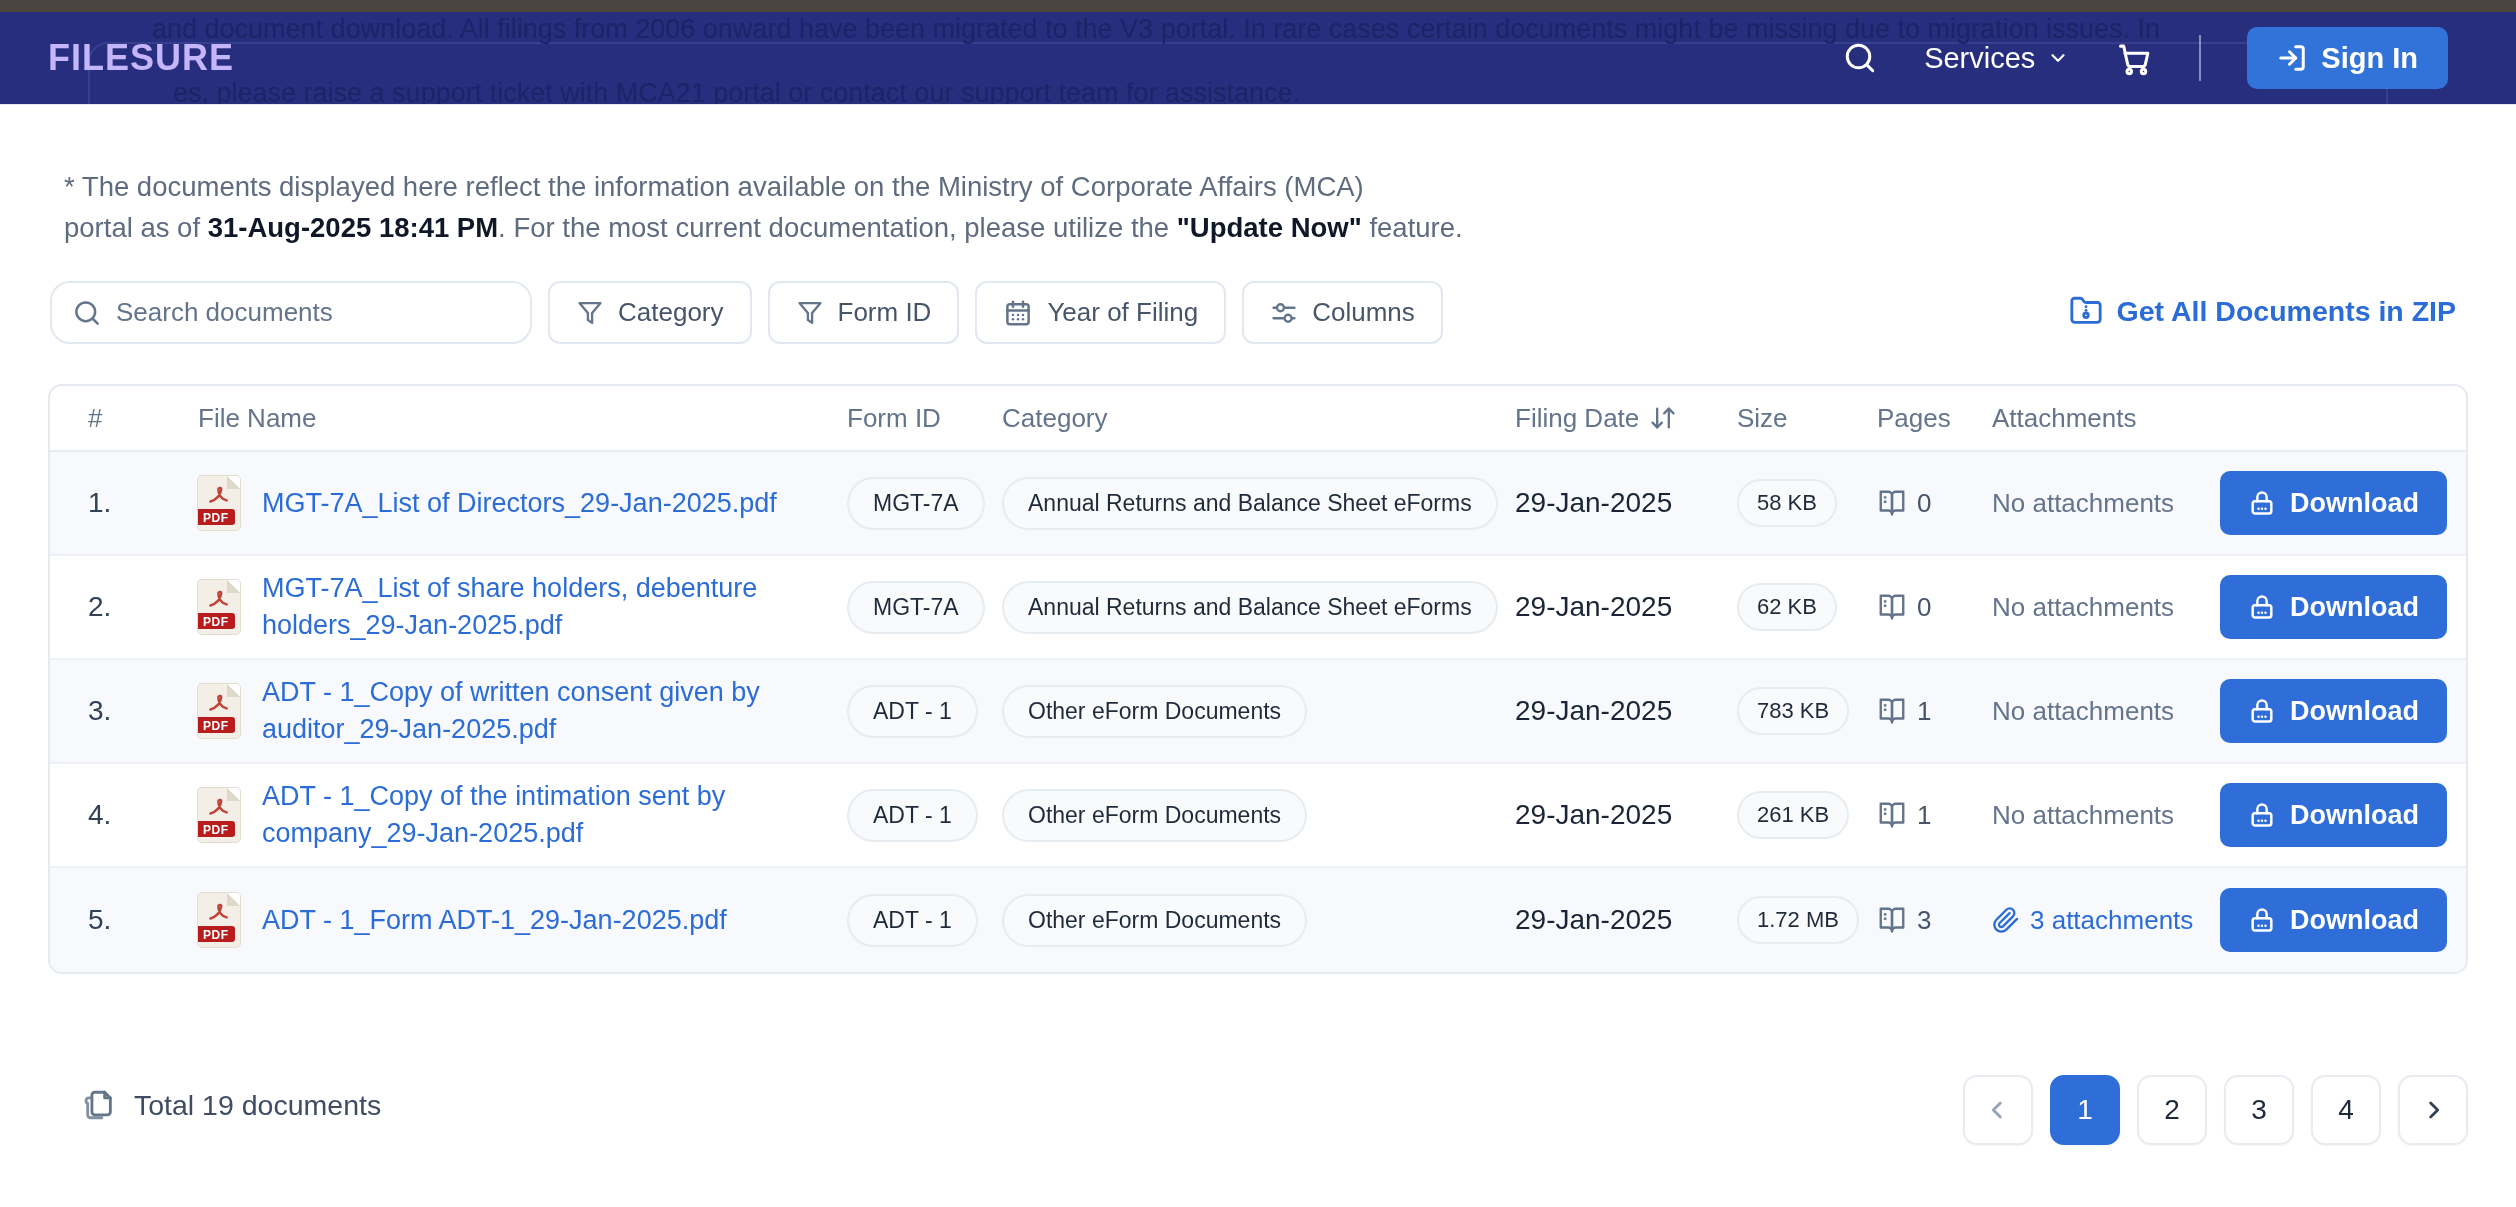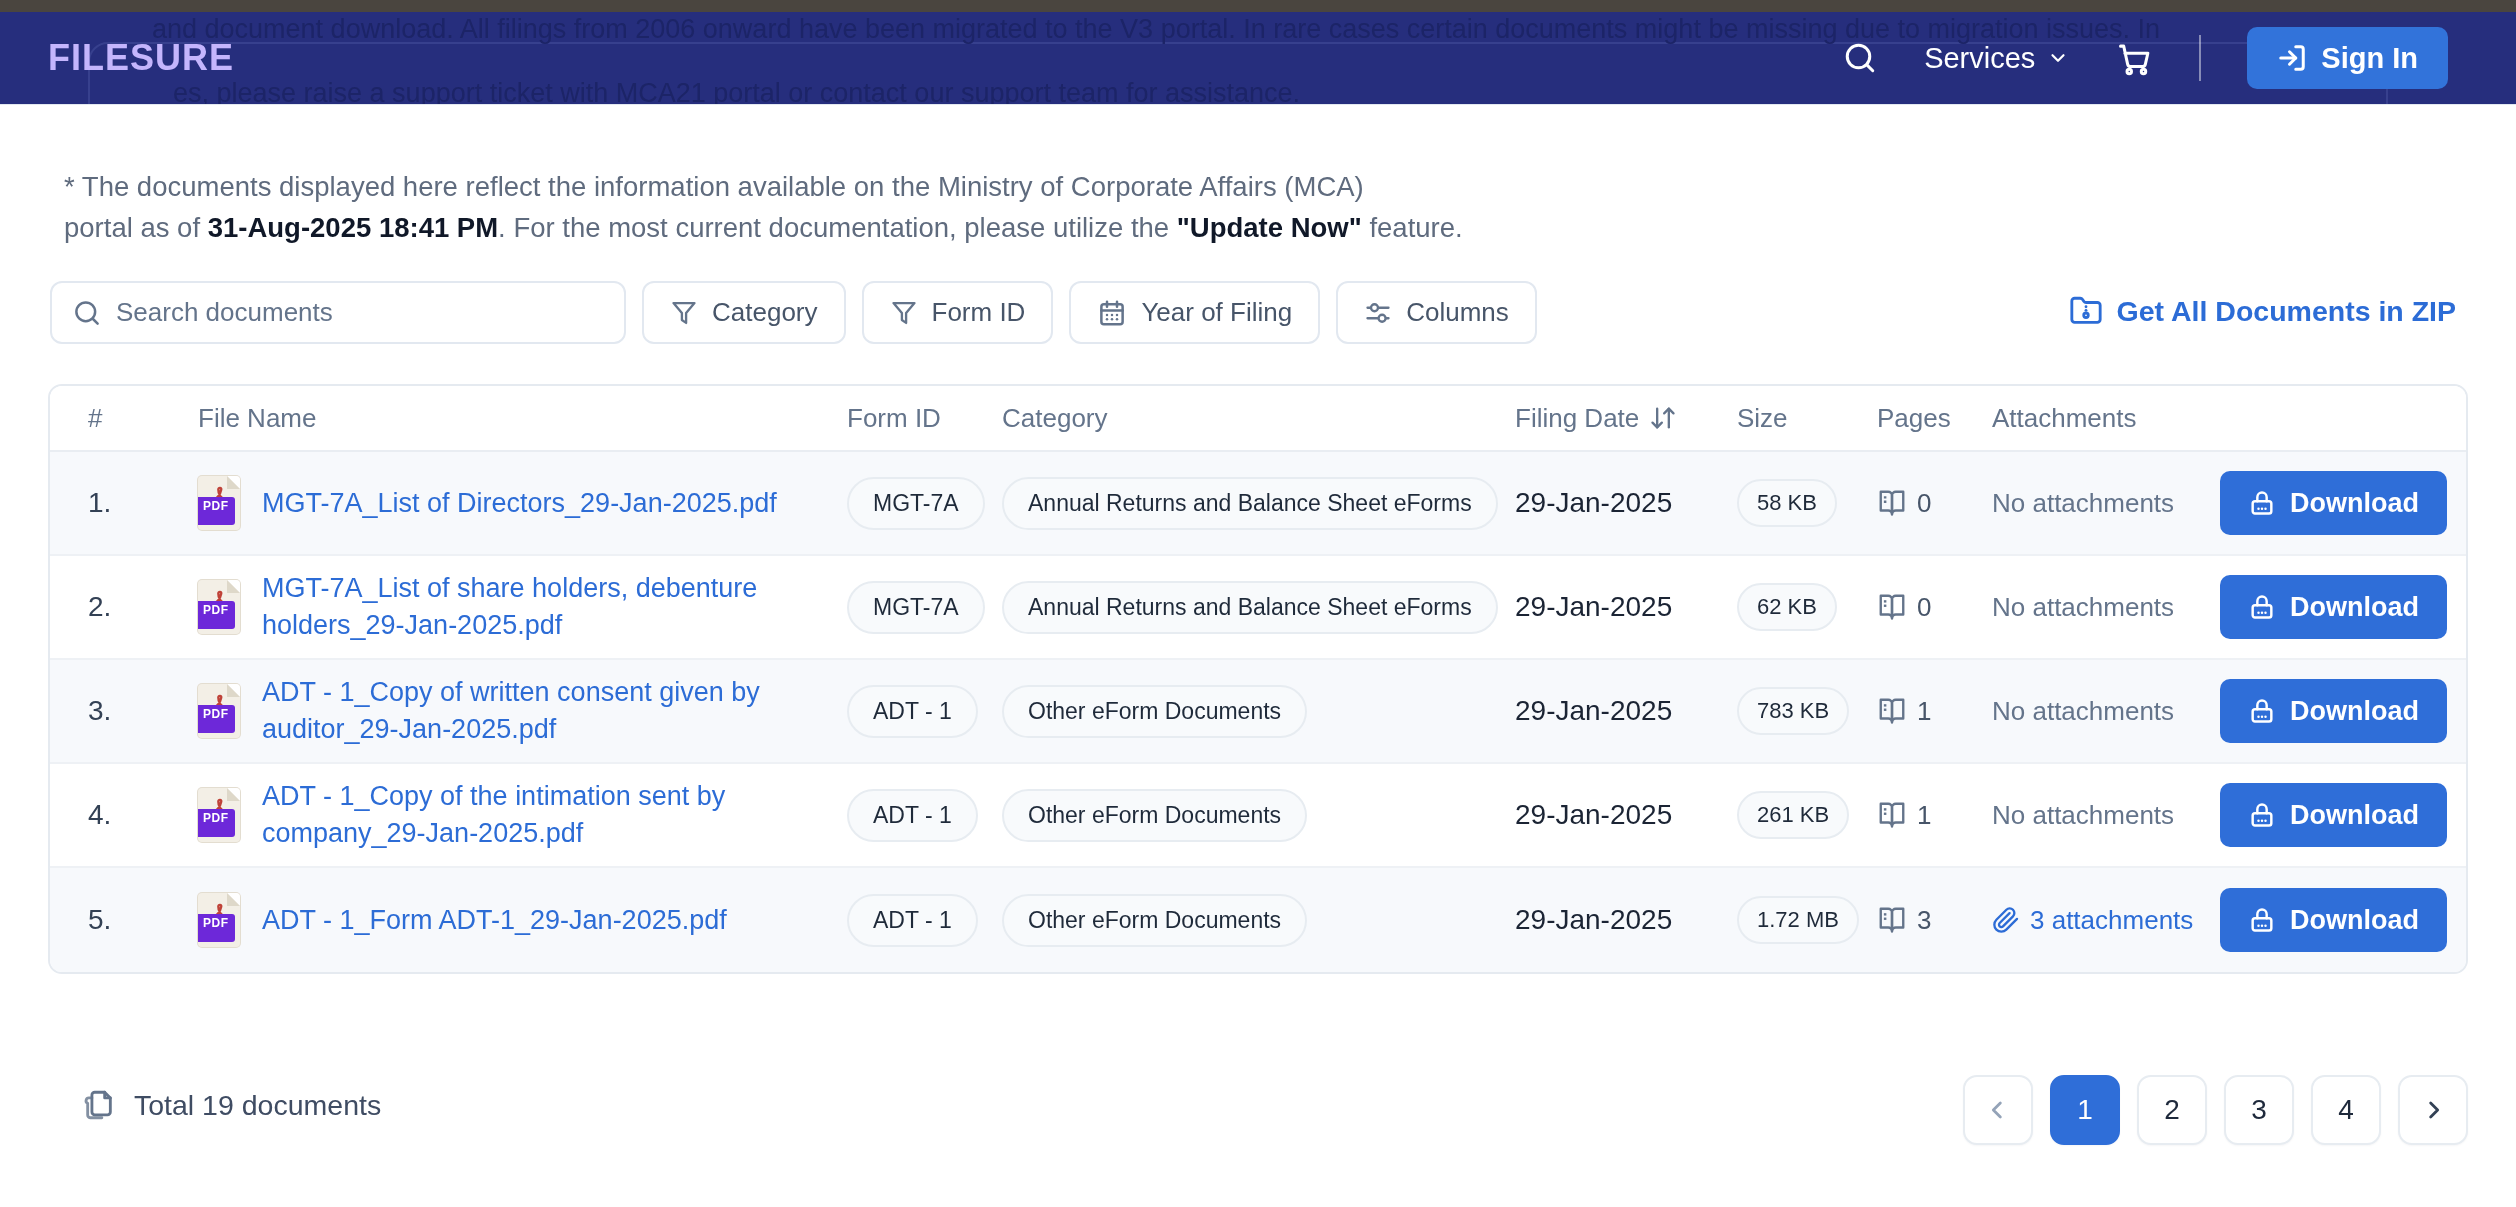--- a/index.html
+++ b/index.html
@@ -29,22 +29,22 @@
   .signin-btn { display:flex; align-items:center; gap:14px; background:#3273da; color:#fff;
                 border:none; border-radius:10px; height:62px; padding:0 30px;
                 font-size:29px; font-weight:600; cursor:pointer; font-family:inherit; }
 
   
   .notice { position:absolute; left:64px; top:166px; font-size:27.5px; line-height:41px; color:#5f6b7e; }
   .notice b { color:#101828; font-weight:700; }
 
   
   .toolbar { position:absolute; left:50px; top:281px; display:flex; gap:16px; }
-  .searchbox { display:flex; align-items:center; gap:14px; width:576px; height:63px;
-               border:2px solid #e2e8f0; border-radius:12px; background:#fff; padding:0 20px; color:#64748b; }
+  .searchbox { display:flex; align-items:center; gap:14px; width:482px; height:63px;
+               border:2px solid #e2e8f0; border-radius:20px; background:#fff; padding:0 20px; color:#64748b; }
   .searchbox input { border:none; outline:none; font-size:26px; color:#334155; width:100%;
                      font-family:inherit; background:transparent; }
   .searchbox input::placeholder { color:#64748b; }
   .tbtn { display:flex; align-items:center; gap:14px; height:63px; padding:0 26px;
           border:2px solid #e2e8f0; border-radius:12px; background:#fff; color:#475569;
           font-size:26px; font-weight:500; cursor:pointer; font-family:inherit; white-space:nowrap; }
   .tbtn svg, .searchbox svg { color:#64748b; flex:none; }
   .zip-link { position:absolute; right:60px; top:294px; display:flex; align-items:center; gap:14px;
               color:#2c6cd6; font-size:28.5px; font-weight:600; cursor:pointer; }
 
@@ -78,22 +78,22 @@
   .dlbtn { display:flex; align-items:center; gap:14px; background:#2f6ed8; color:#fff; border:none;
            border-radius:10px; height:64px; padding:0 28px; font-size:27px; font-weight:600;
            cursor:pointer; font-family:inherit; }
 
   
   .pdficon { position:relative; width:42px; height:54px; flex:none; background:#f3efe6;
              border-radius:4px; box-shadow:0 0 0 1px #e3ddd0; }
   .pdficon .fold { position:absolute; right:0; top:0; width:0; height:0;
                    border-left:13px solid #ded8c9; border-top:13px solid #ffffff; border-radius:0 4px 0 0; }
   .pdficon svg { position:absolute; left:7px; top:6px; }
-  .pdftag { position:absolute; left:0; bottom:5px; background:#6d28d9; color:#fff;
-            font-size:12px; font-weight:700; padding:2px 6px 12px 5px; border-radius:0 3px 3px 0;
+  .pdftag { position:absolute; left:0; bottom:5px; background:#b91c1c; color:#fff;
+            font-size:12px; font-weight:700; padding:2px 6px 0 5px; border-radius:0 3px 3px 0;
             letter-spacing:0.5px; }
 
   
   .footer-total { position:absolute; left:82px; top:1088px; display:flex; align-items:center; gap:18px;
                   color:#3f4c63; font-size:28.5px; font-weight:500; }
   .footer-total svg { color:#64748b; }
   .pager { position:absolute; right:48px; top:1075px; display:flex; gap:17px; }
   .pbtn { width:70px; height:70px; border-radius:14px; border:2px solid #e7ecf1; background:#fff;
           display:flex; align-items:center; justify-content:center; font-size:28px; color:#1e293b;
           cursor:pointer; font-family:inherit; box-shadow:0 1px 2px rgba(16,24,40,0.04); }

